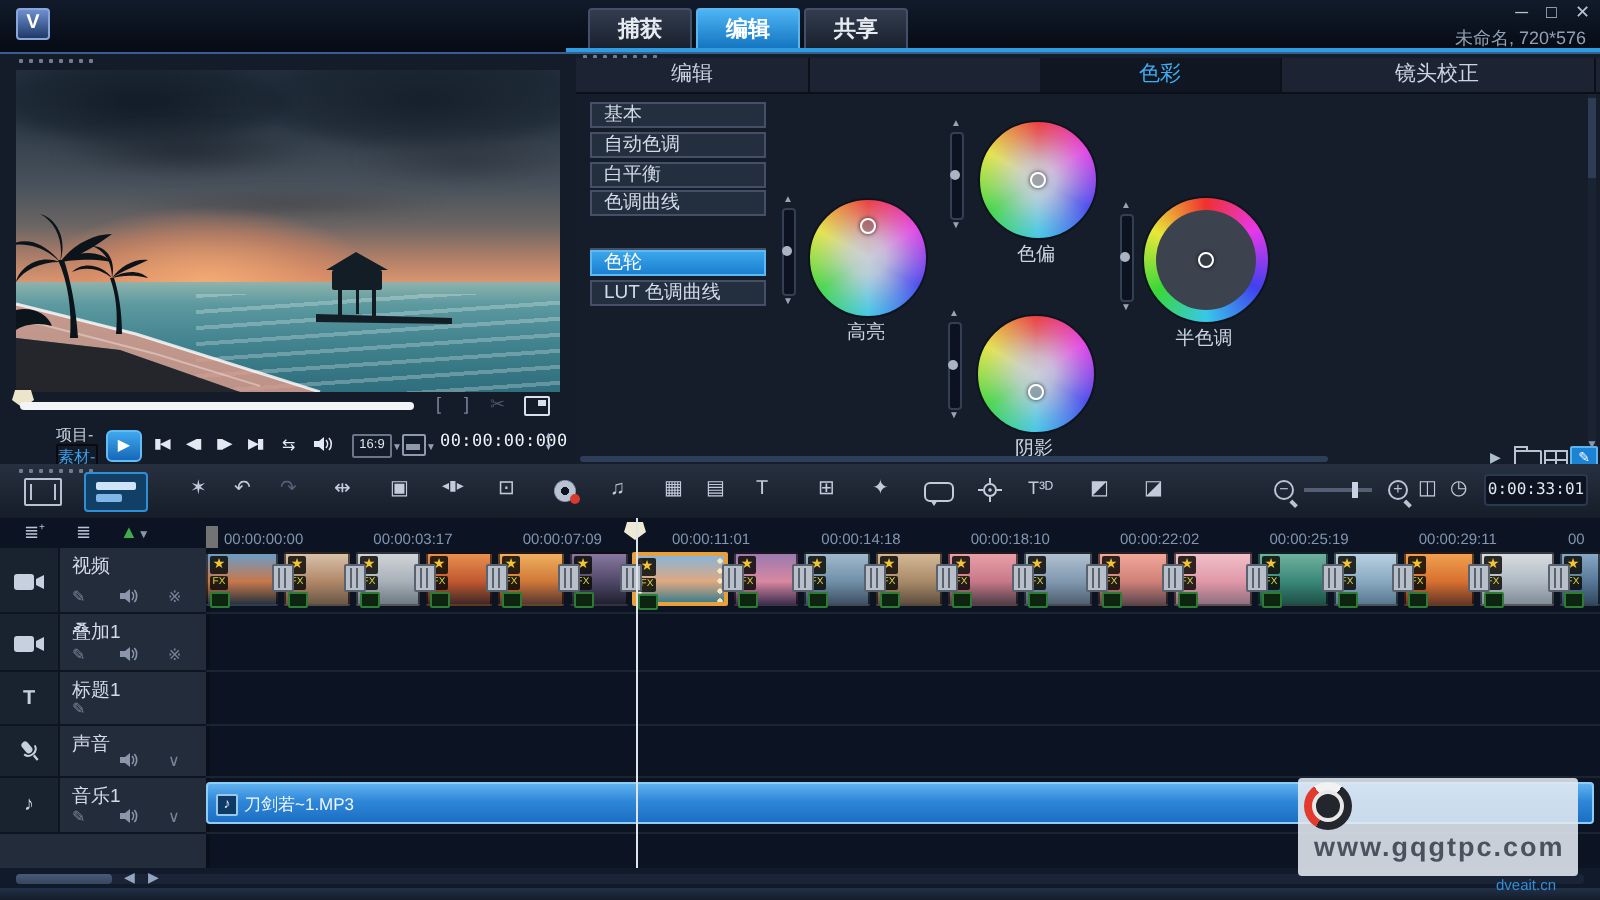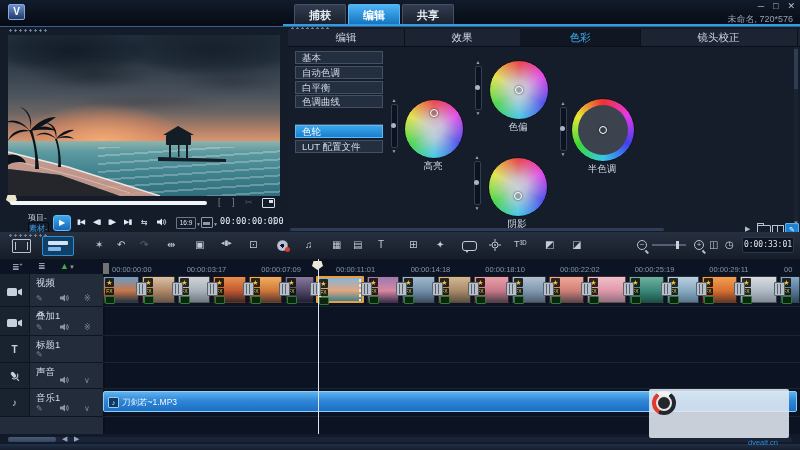--- a/index.html
+++ b/index.html
@@ -217,32 +217,31 @@
   <div id="mask-ic"></div>
   <span class="tiny-caret" style="left:213px">▼</span>
   <div id="pv-timecode">00:00:00:000</div>
   <div id="pv-spin">▲<br>▼</div>
 </div>
 
 <div id="rpanel">
   <div class="dots" style="left:2px;top:0px"></div>
   <div id="rtabs">
       <div class="rtab" style="left: 0px; width: 116px;">编辑</div>
-      <div class="rtab" style="left: 116px; width: 116px;">效果</div>
       <div class="rtab" style="left: 352px; width: 157px;">镜头校正</div>
       <div class="rtab active" style="left: 232px; width: 120px;">色彩</div>
     </div>
   <div id="clist">
       <div class="citem" style="top: 24px;">基本</div>
       <div class="citem" style="top: 38.8px;">自动色调</div>
       <div class="citem" style="top: 53.6px;">白平衡</div>
       <div class="citem" style="top: 68.4px;">色调曲线</div>
       <div class="citem" style="top: 97px;">HSL 调节</div>
       <div class="citem sel" style="top: 98px;">色轮</div>
-      <div class="citem" style="top: 112.8px;">LUT 配置文件</div>
+      <div class="citem" style="top: 112.8px;">LUT 色调曲线</div>
     </div>
   <div id="wheels">
       <div class="wheel disc" style="left: 116px; top: 72px; width: 58px; height: 58px;">
         <div class="wpointer" style="left: 25px; top: 9px;"></div>
       </div>
       <div class="wlabel" style="left: 110px; top: 133px;">高亮</div>
       <div class="wslider" style="left: 100px; top: 71px;">
         <span class="ar">▲</span>
         <div class="trk">
           <div class="th"></div>
@@ -567,14 +566,15 @@
   <div id="hs-track">
       <div id="hs-thumb"></div>
     </div>
   <span class="hs-ar" style="left:62px">◀</span>
   <span class="hs-ar" style="left:74px">▶</span>
 </div>
 <div id="botstrip"></div>
 
 <div id="wmark">
   <div id="wm-logo"></div>
+  <div id="wm-line2">www.gqgtpc.com</div>
 </div>
 <div id="wm-corner">dveait.cn</div>
 
 </body></html>

